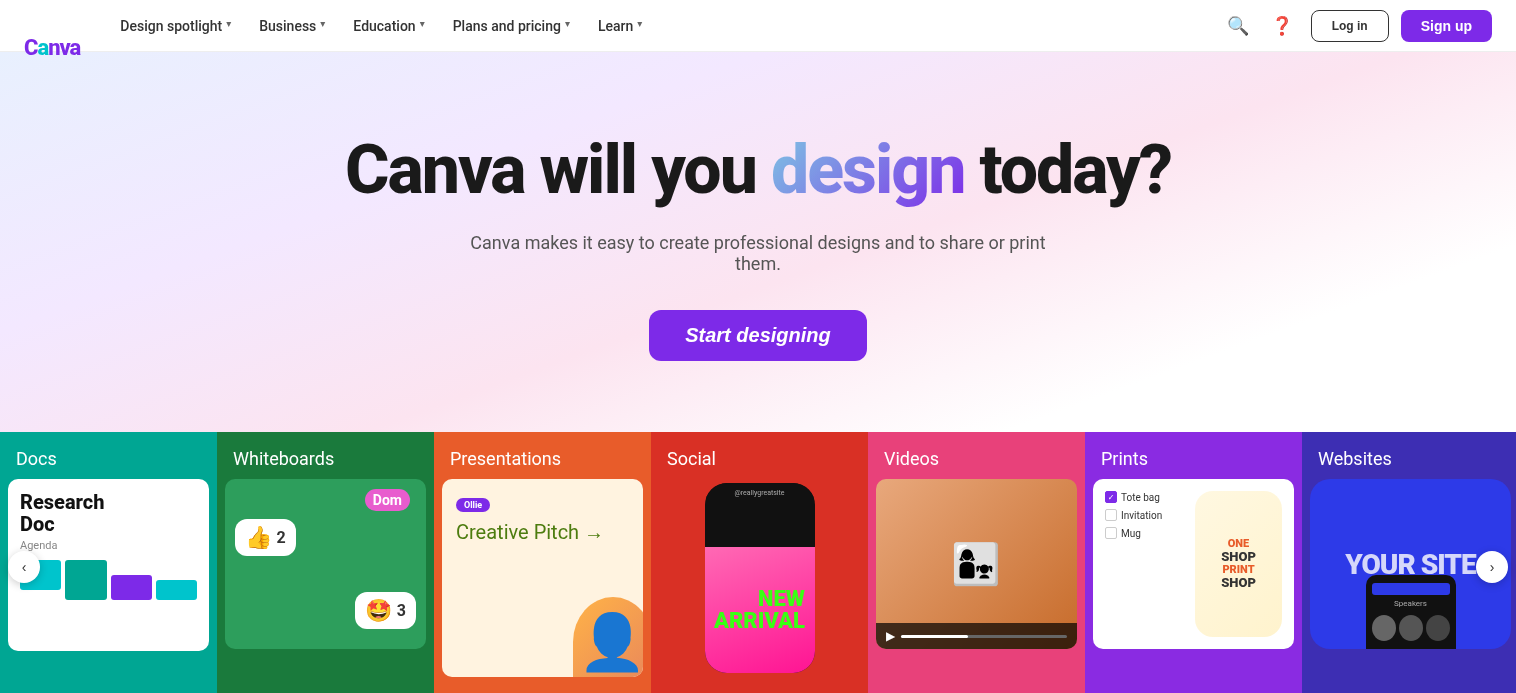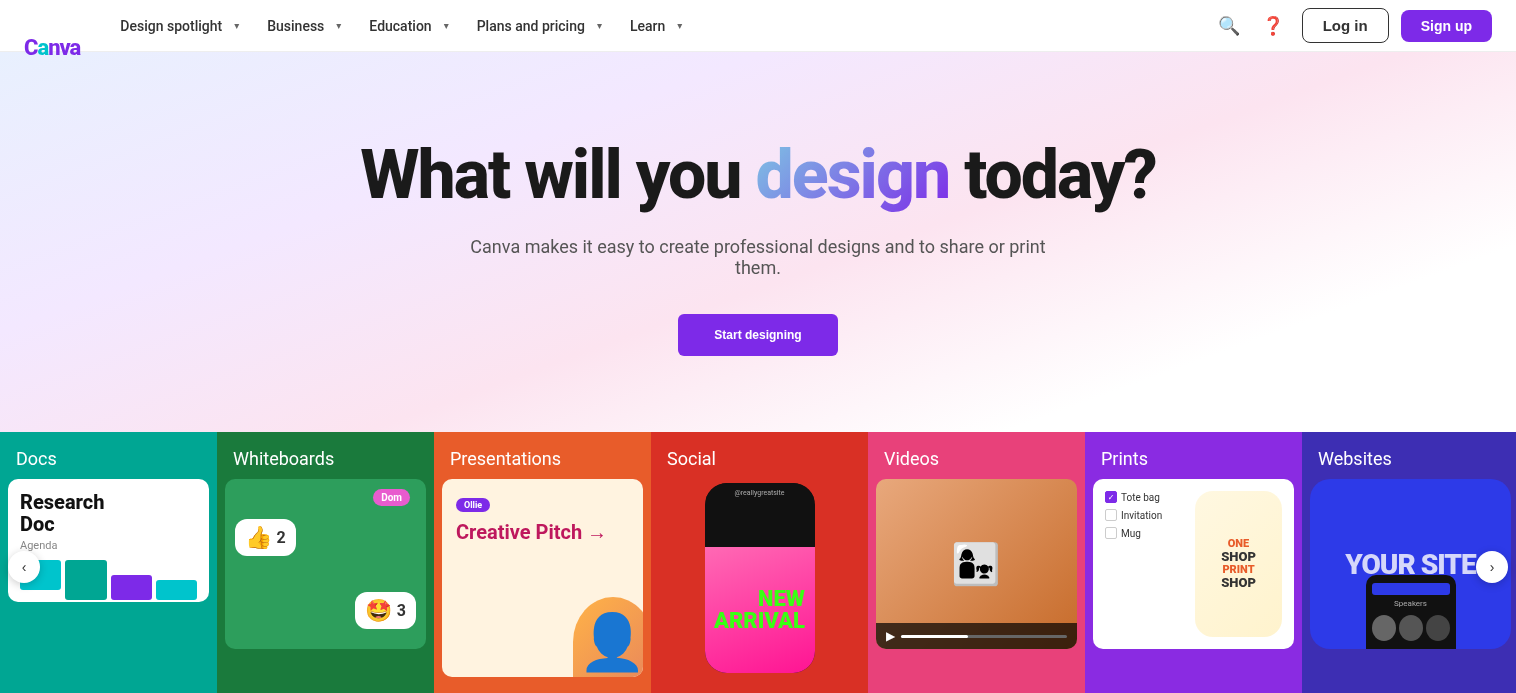--- a/index.html
+++ b/index.html
@@ -27,22 +27,22 @@
     }
     .nav-logo span { color: #00c4cc; }
     .nav-links {
       display: flex;
       align-items: center;
       gap: 4px;
       flex: 1;
     }
     .nav-link {
       display: flex;
-      align-items: center;
-      gap: 12px;
+      align-items: flex-start;
+      gap: 4px;
       padding: 6px 12px;
       font-size: 14px;
       font-weight: 500;
       color: #333;
       cursor: pointer;
       border-radius: 6px;
       white-space: nowrap;
     }
     .nav-link .chevron { font-size: 10px; color: #666; }
     .nav-actions {
@@ -56,21 +56,21 @@
       cursor: pointer;
       color: #333;
       font-size: 18px;
       border-radius: 50%;
     }
     .btn-login {
       padding: 8px 20px;
       border: 1.5px solid #333;
       background: transparent;
       border-radius: 8px;
-      font-size: 15px;
+      font-size: 12px;
       font-weight: 600;
       cursor: pointer;
       color: #333;
     }
     .btn-signup {
       padding: 8px 20px;
       background: #7d2ae8;
       border: none;
       border-radius: 8px;
       font-size: 14px;
@@ -108,25 +108,26 @@
       font-size: 18px;
       color: #555;
       margin-bottom: 36px;
       max-width: 600px;
     }
     .btn-start {
       padding: 14px 36px;
       background: #7d2ae8;
       color: #fff;
       border: none;
-      border-radius: 6px;
-      font-size: 12px;
+      border-radius: 12px;
+      font-size: 20px;
       font-weight: 700;
       cursor: pointer;
       transition: background 0.2s;
+      font-style: italic;
     }
 
     
     .cards-section {
       display: flex;
       gap: 0;
       overflow: hidden;
       height: 270px;
       position: relative;
     }
@@ -176,21 +177,21 @@
       color: #333;
     }
     .arrow-left { left: 8px; }
     .arrow-right { right: 8px; }
 
     
     .doc-mockup {
       background: #fff;
       border-radius: 10px;
       padding: 12px;
-      height: 123px;
+      height: 172px;
       overflow: hidden;
       position: relative;
       margin: 0 8px;
     }
     .doc-title { font-size: 20px; font-weight: 800; color: #111; line-height: 1.1; }
     .doc-subtitle { font-size: 11px; color: #888; margin-top: 4px; }
     .doc-bar { display: flex; gap: 4px; margin-top: 8px; }
     .doc-bar-item {
       height: 40px;
       border-radius: 3px;
@@ -219,21 +220,21 @@
       display: flex;
       align-items: center;
       gap: 4px;
     }
     .emoji-bubble .num { font-size: 16px; font-weight: 700; color: #333; }
     .dom-tag {
       position: absolute;
       top: 10px; right: 16px;
       background: #e85cce;
       color: #fff;
-      font-size: 10px;
+      font-size: 14px;
       font-weight: 700;
       padding: 3px 8px;
       border-radius: 20px;
     }
 
     
     .pres-mockup {
       background: #fff3e0;
       border-radius: 10px;
       padding: 14px;
@@ -245,21 +246,21 @@
     .ollie-tag {
       background: #7d2ae8;
       color: #fff;
       font-size: 9px;
       font-weight: 700;
       padding: 2px 8px;
       border-radius: 20px;
       display: inline-block;
       margin-bottom: 8px;
     }
-    .pres-title { font-size: 20px; font-weight: 700; color: #be185d; }
+    .pres-title { font-size: 20px; font-weight: 400; color: #4d7c0f; }
     .pres-img {
       position: absolute;
       right: -10px; bottom: -10px;
       width: 80px; height: 90px;
       background: linear-gradient(135deg, #ffb347, #e8855c);
       border-radius: 50% 50% 0 0;
       overflow: hidden;
       display: flex; align-items: center; justify-content: center;
     }
 
@@ -454,21 +455,21 @@
   <div class="nav-actions">
     <div class="nav-icon">🔍</div>
     <div class="nav-icon">❓</div>
     <button class="btn-login">Log in</button>
     <button class="btn-signup">Sign up</button>
   </div>
 </nav>
 
 <section class="hero">
   <h1 class="hero-title">
-    <span>What will you </span><span class="highlight">design</span><span> today?</span>
+    <span>Canva will you </span><span class="highlight">design</span><span> today?</span>
   </h1>
   <p class="hero-subtitle">Canva makes it easy to create professional designs and to share or print them.</p>
   <button class="btn-start">Start designing</button>
 </section>
 
 <div style="position:relative;">
   <button class="arrow-btn arrow-left">‹</button>
   <div class="cards-section">
 
     <div class="card card-docs">

